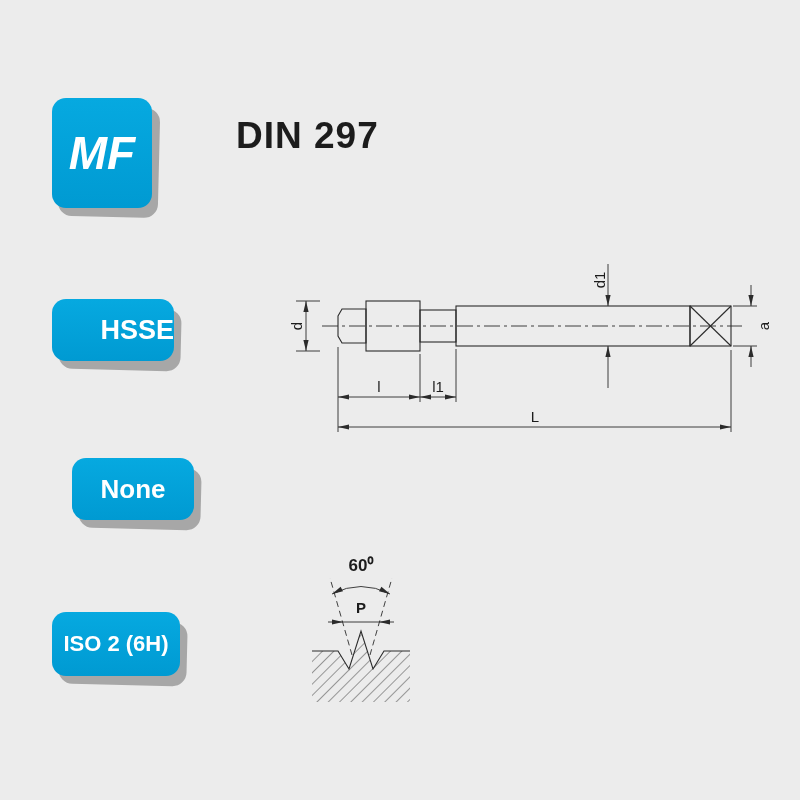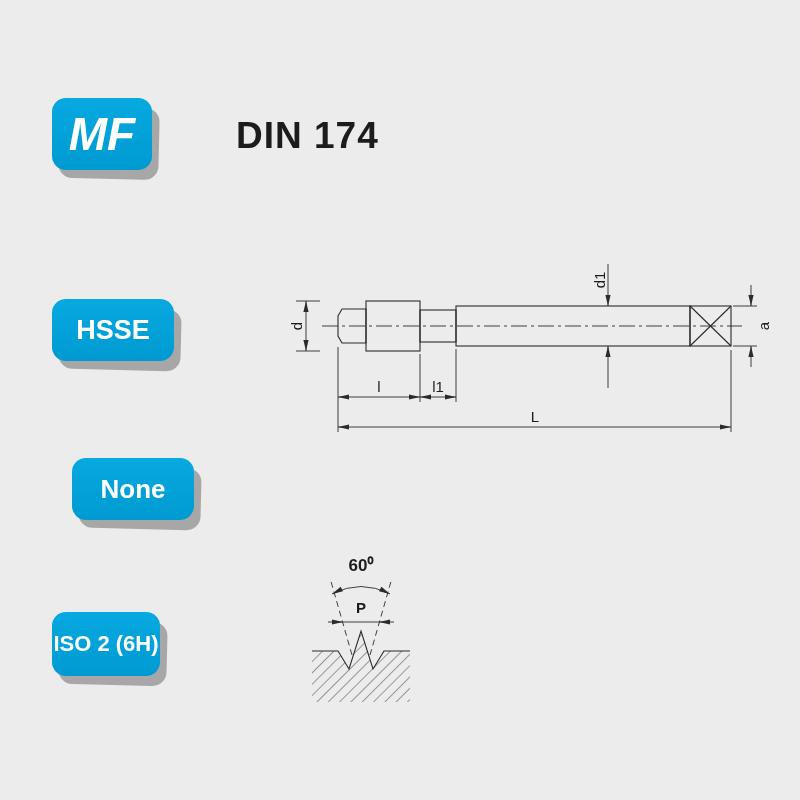--- a/index.html
+++ b/index.html
@@ -19,27 +19,27 @@
     border-radius:14px;
     transform:translate(7px,9px) rotate(1.4deg);
   }
   .badge .face{
     position:absolute;inset:0;
     background:linear-gradient(180deg,#06a9e0,#009ad2);
     border-radius:14px;
     display:flex;align-items:center;justify-content:center;
     color:#ffffff;font-weight:bold;
   }
-  .badge-mf{left:52px;top:98px;width:100px;height:72px;}
+  .badge-mf{left:52px;top:98px;width:100px;height:110px;}
   .badge-mf .face{font-size:46px;font-style:italic;}
   .badge-hsse{left:52px;top:299px;width:122px;height:62px;}
-  .badge-hsse .face{font-size:27px;}
+  .badge-hsse .face{font-size:27px;justify-content:flex-end;}
   .badge-none{left:52px;top:458px;width:122px;height:62px;margin-left:20px;}
   .badge-none .face{font-size:26px;}
-  .badge-iso{left:52px;top:612px;width:108px;height:64px;}
+  .badge-iso{left:52px;top:612px;width:128px;height:64px;}
   .badge-iso .face{font-size:22px;}
 
   .title{
     position:absolute;left:236px;top:115px;
     font-size:37px;font-weight:bold;color:#1c1c1c;
     letter-spacing:1px;
   }
 
   svg text{
     font-family:"Liberation Sans", sans-serif;
@@ -72,21 +72,21 @@
     </div>
   </div>
 
   <div class="badge badge-iso">
     <div class="shadow"></div>
     <div class="face">
       <span>ISO 2 (6H)</span>
     </div>
   </div>
 
-  <div class="title">DIN 174</div>
+  <div class="title">DIN 297</div>
 
   <svg style="position:absolute;left:285px;top:230px" width="505" height="490" viewBox="285 230 505 490">
     <defs>
       <g id="arr">
           <path d="M0,0 L11,-2.6 L11,2.6 Z"></path>
         </g>
       <pattern id="hatch" width="8" height="8" patternUnits="userSpaceOnUse" patternTransform="rotate(45)">
         <line x1="0" y1="0" x2="0" y2="8" stroke="#2b2b2b" stroke-width="0.9"></line>
       </pattern>
     </defs>

